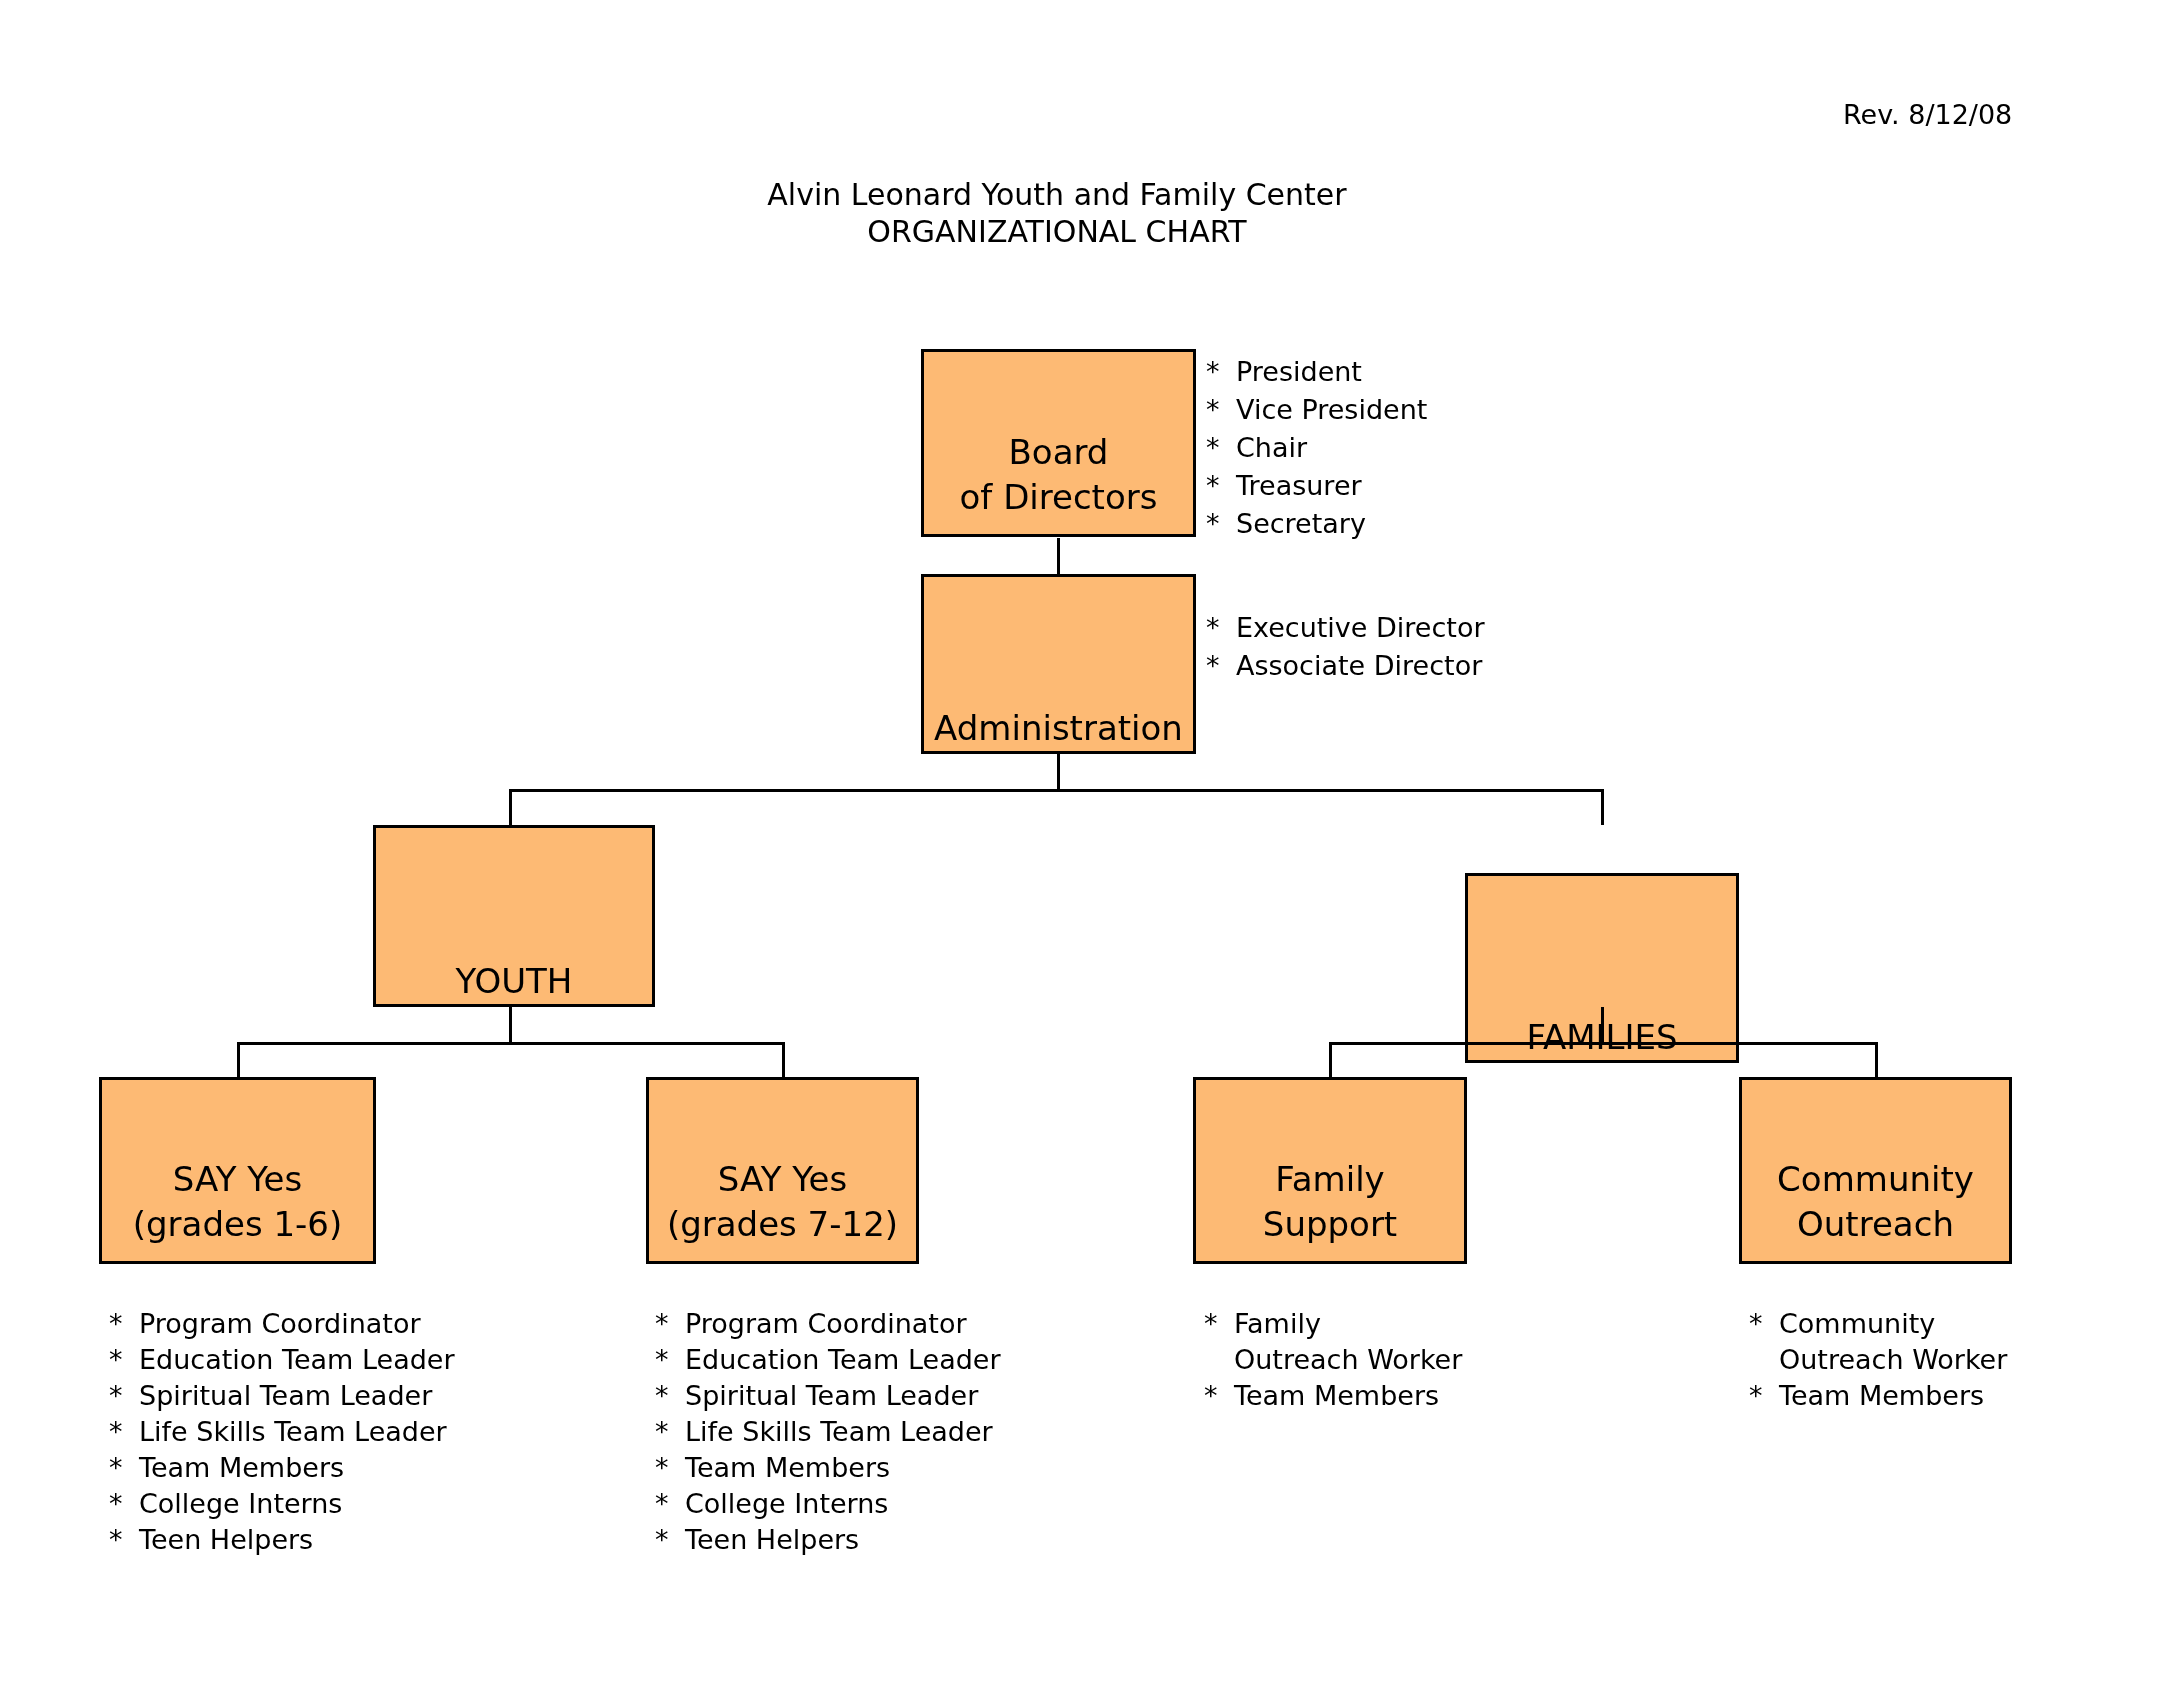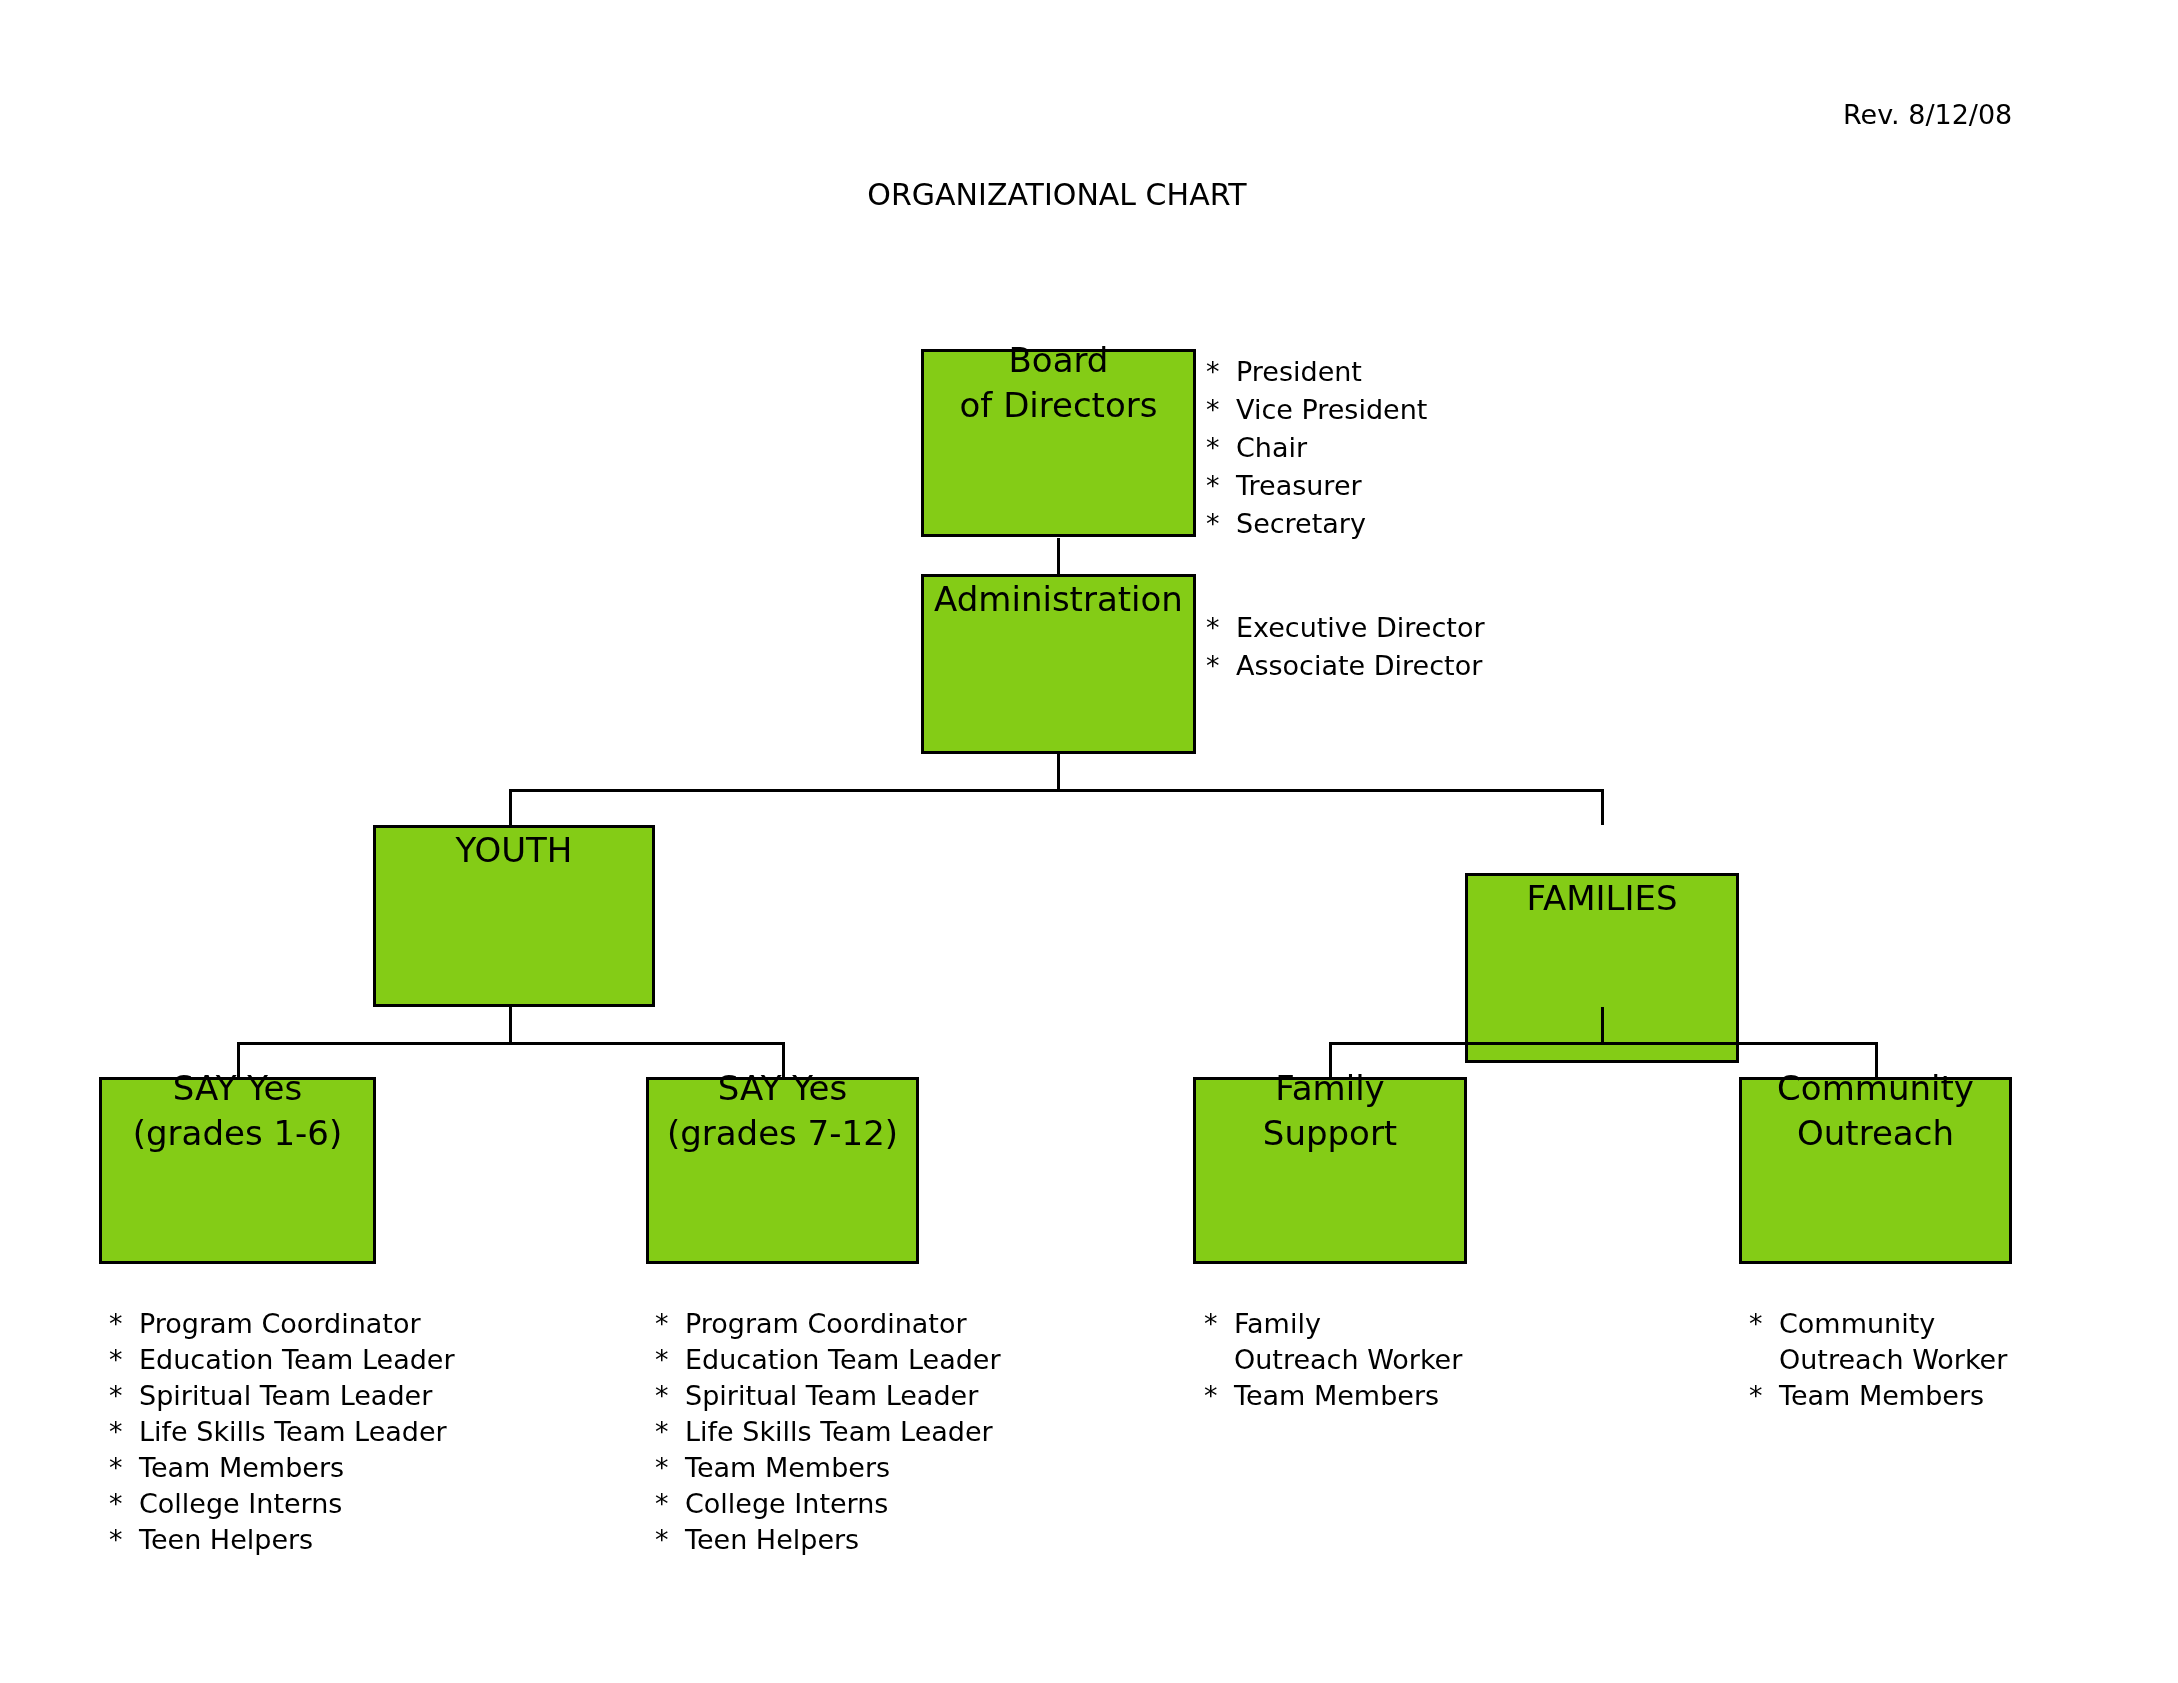--- a/index.html
+++ b/index.html
@@ -30,23 +30,23 @@
     top: 176px;
     width: 990px;
     text-align: center;
     font-size: 30px;
     line-height: 37px;
   }
   .box {
     position: absolute;
     box-sizing: border-box;
     border: 3px solid #000000;
-    background: #84cc16;
+    background: #fdba74;
     display: flex;
-    align-items: flex-start;
+    align-items: flex-end;
     justify-content: center;
     text-align: center;
     font-size: 34px;
     line-height: 45px;
     white-space: nowrap;
   }
   .box.two .blabel { transform: translateY(-14px); }
   .vline {
     position: absolute;
     width: 3px;
@@ -70,20 +70,21 @@
   }
 </style>
 </head>
 <body>
 
 <div class="canvas">
 
   <div class="rev">Rev. 8/12/08</div>
 
   <div class="title">
+    <div>Alvin Leonard Youth and Family Center</div>
     <div>ORGANIZATIONAL CHART</div>
   </div>
 
   <div class="box two" style="left:921px; top:349px; width:275px; height:188px;">
     <div class="blabel">
       <div>Board</div>
       <div>of Directors</div>
     </div>
   </div>
 

